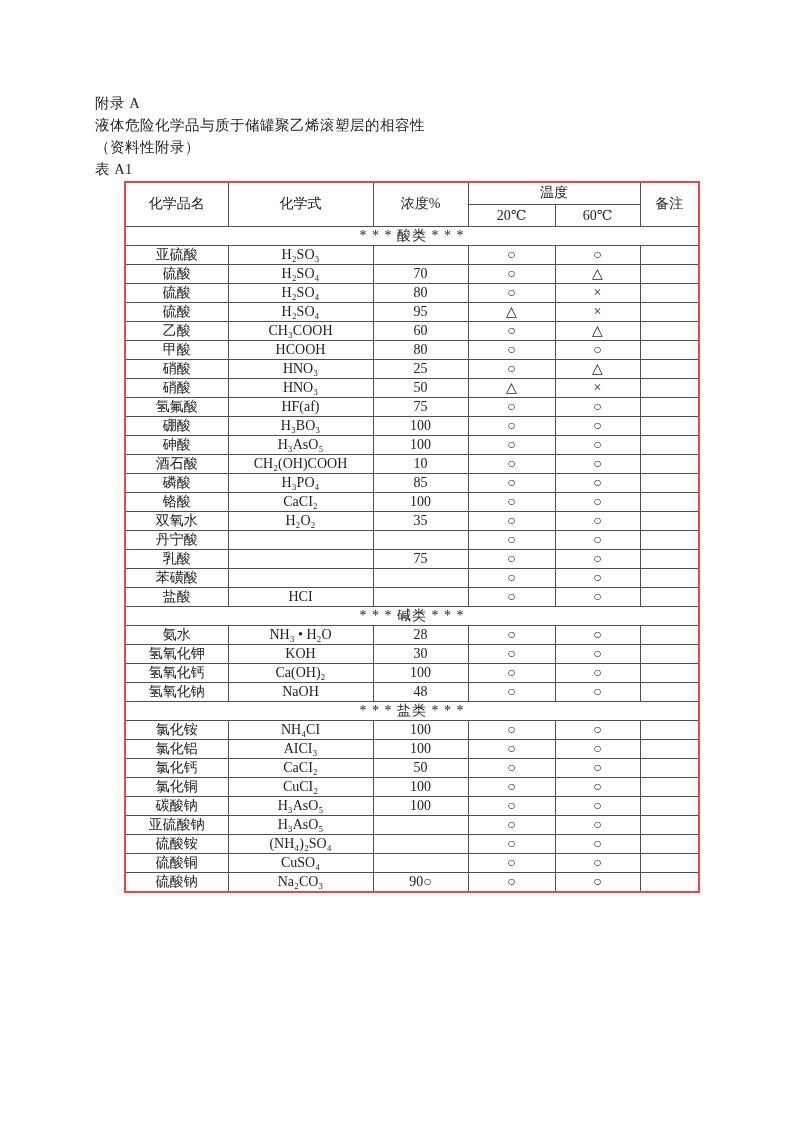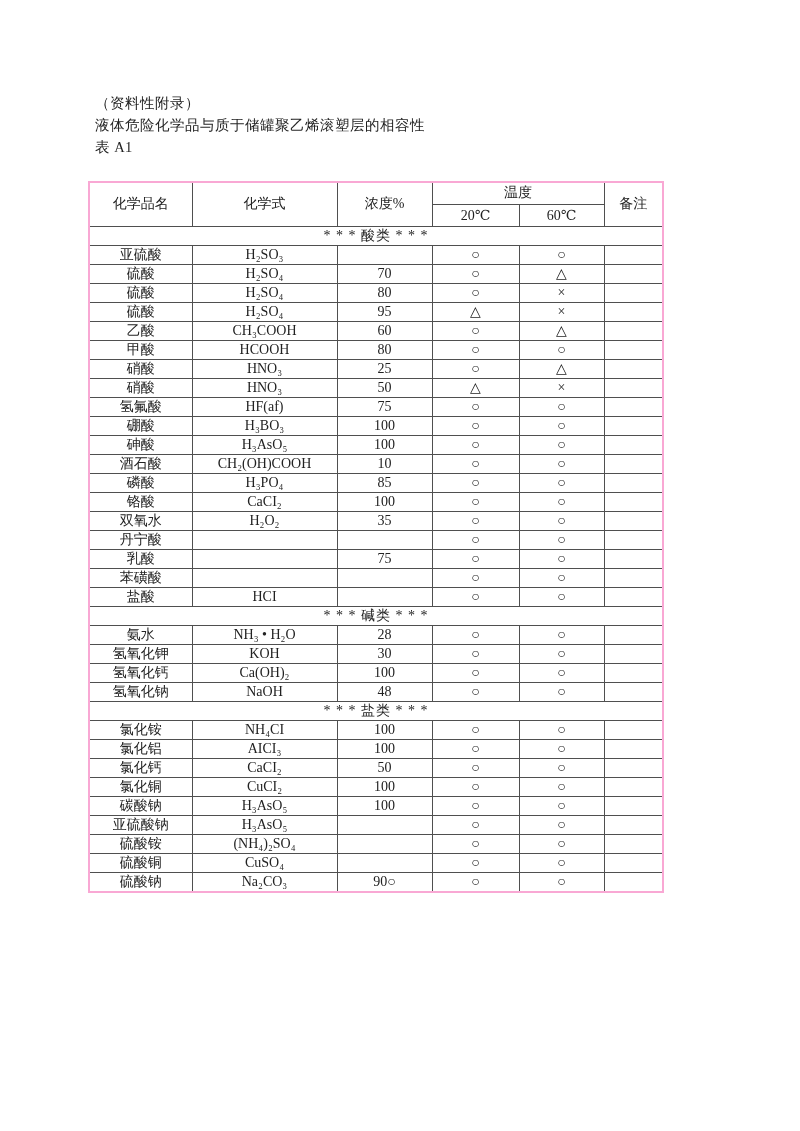--- a/index.html
+++ b/index.html
@@ -38,39 +38,40 @@
   table.main-table th,
   table.main-table td {
     border: 1px solid #4f4f4f;
     padding: 0;
     text-align: center;
     vertical-align: middle;
     font-weight: normal;
     overflow: hidden;
     white-space: nowrap;
   }
-  table.main-table { border: 2px solid #f9a8d4; }
+  table.main-table { border: 2px solid #ef4444; margin-left: 36px; }
   thead tr { height: 22px; }
   tbody tr { height: 17px; }
   td.section-cell {
     text-align: left;
     padding-left: 10px;
     white-space: pre;
     letter-spacing: 1px;
   }
   td.symbol-cell { font-size: 14px; }
 </style>
 </head>
 <body>
 
 <div class="page">
 
   <div class="doc-headings">
+    <div>附录 A</div>
+    <div>液体危险化学品与质于储罐聚乙烯滚塑层的相容性</div>
     <div>（资料性附录）</div>
-    <div>液体危险化学品与质于储罐聚乙烯滚塑层的相容性</div>
     <div>表 A1</div>
   </div>
 
   <table class="main-table">
     <colgroup>
       <col style="width:103px">
       <col style="width:145px">
       <col style="width:95px">
       <col style="width:87px">
       <col style="width:85px">

